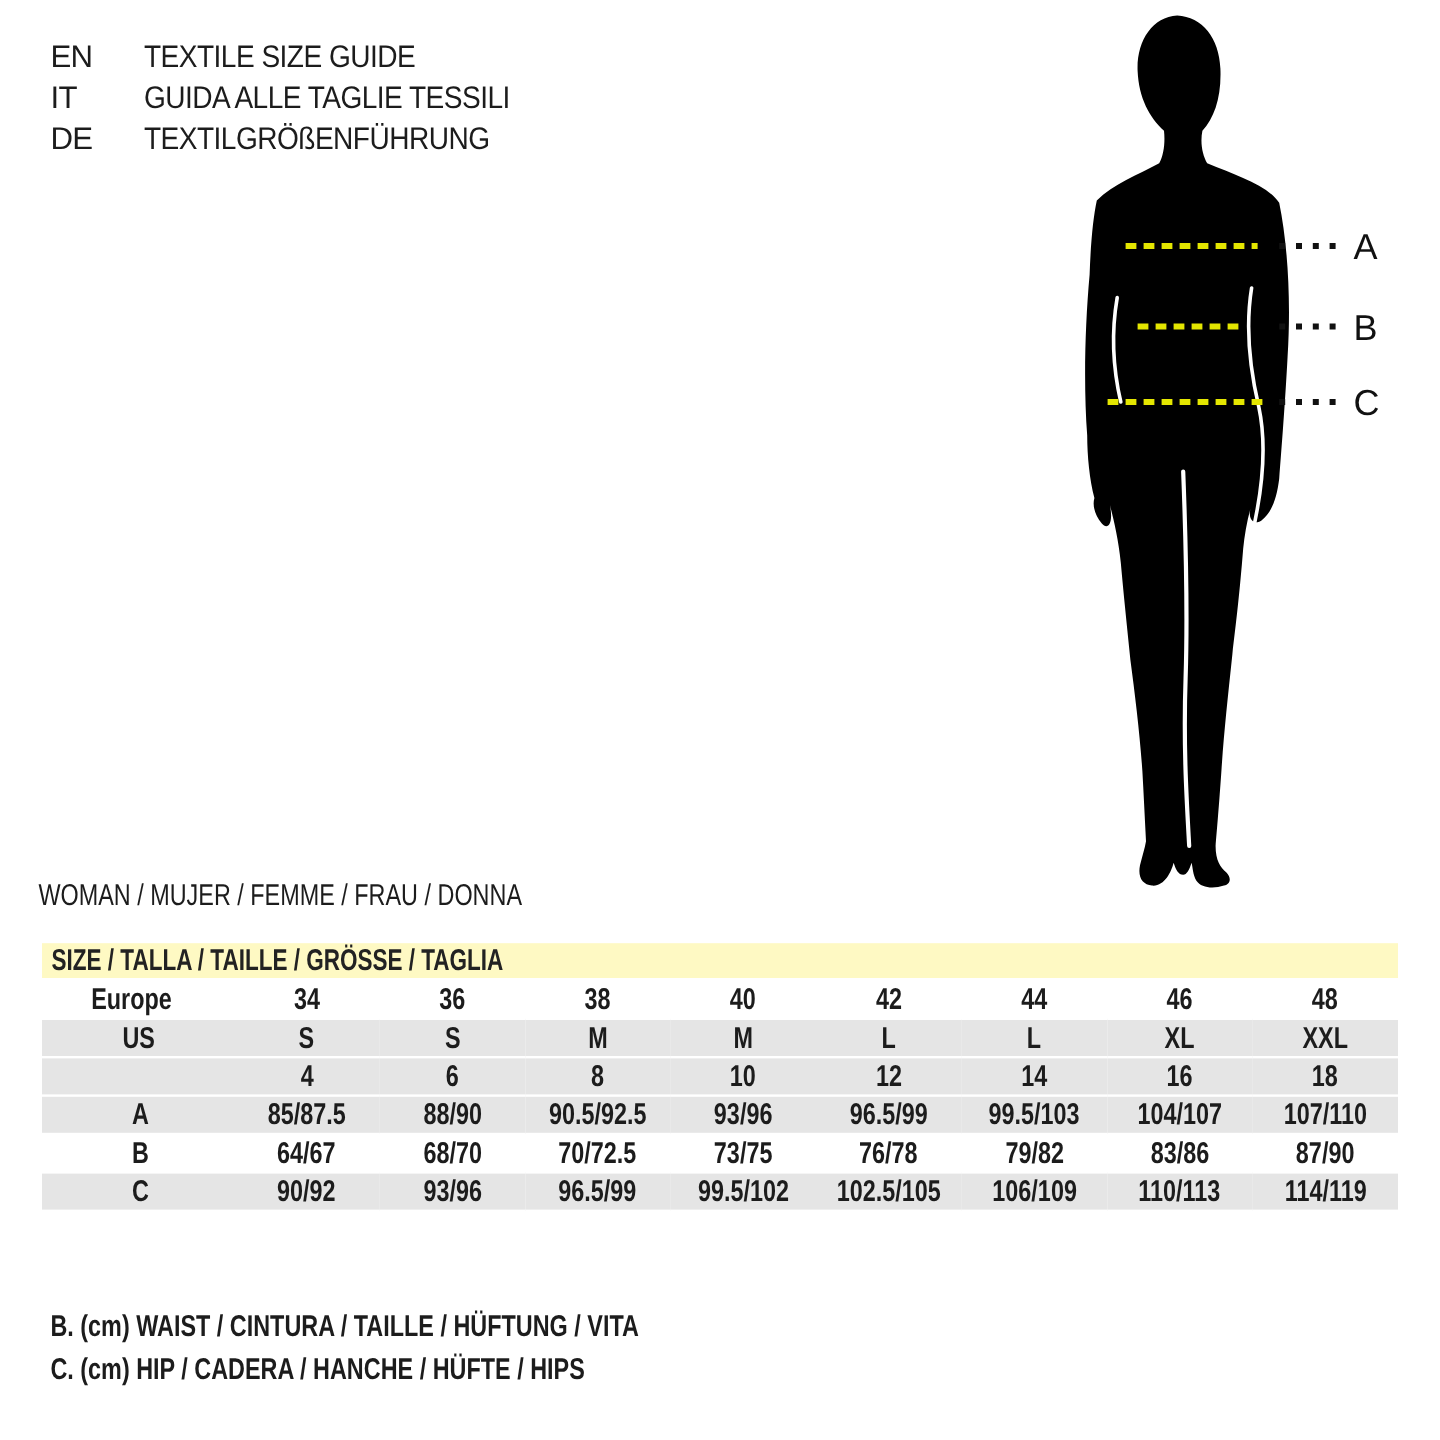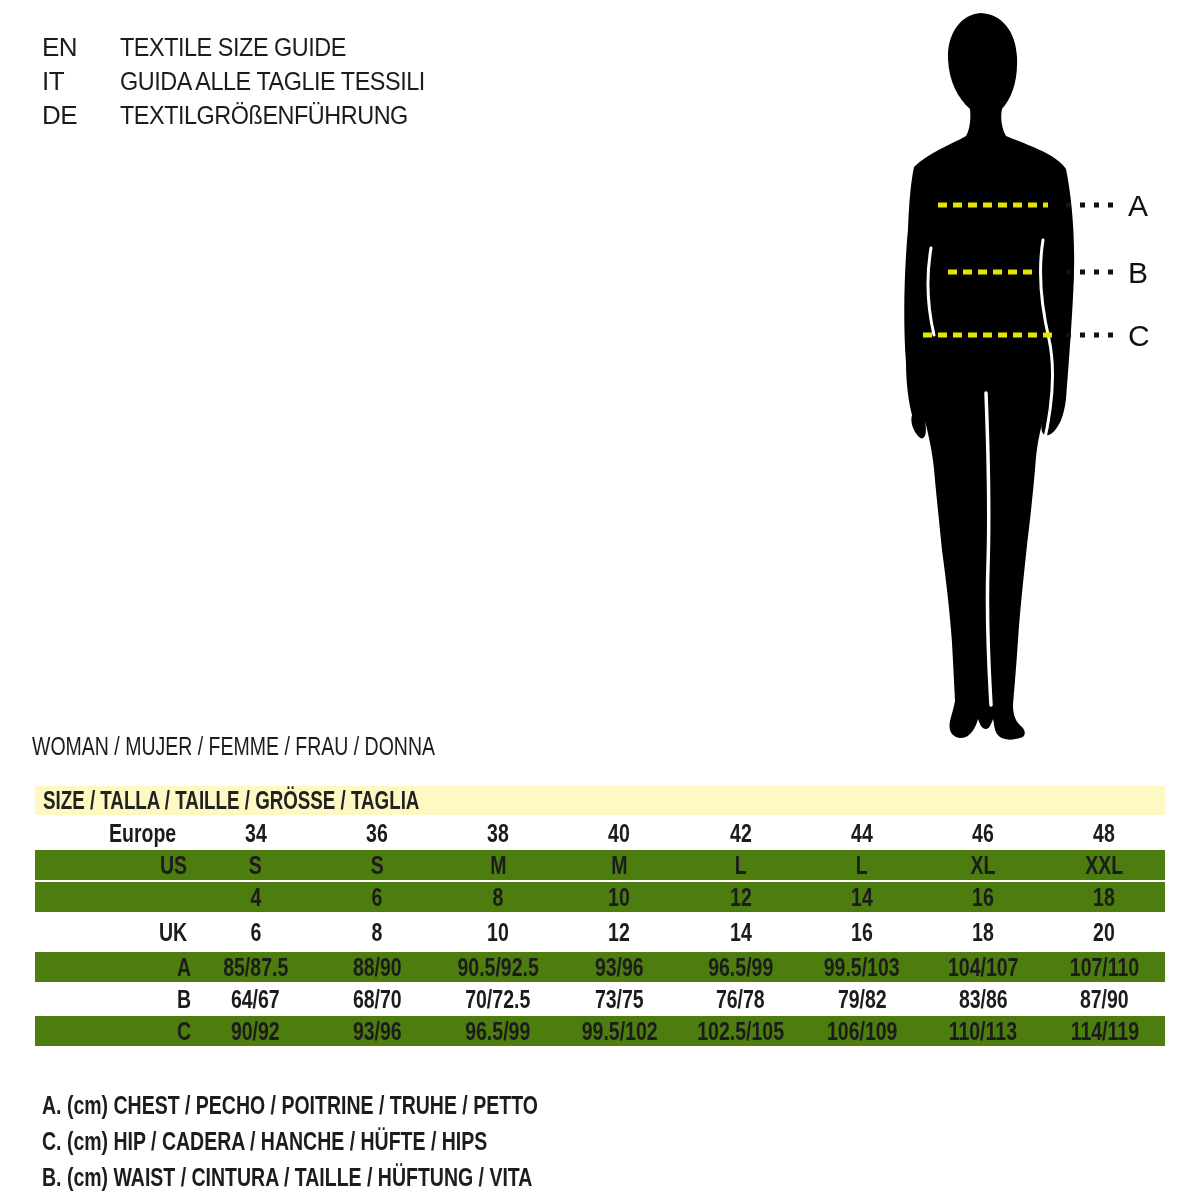--- a/index.html
+++ b/index.html
@@ -24,23 +24,23 @@
   .section-title{position:absolute;left:32px;top:732px;font-size:25px;font-weight:normal;}
 
   
   .table-wrap{position:absolute;left:35px;top:786px;width:1130px;}
   .table-header{background:#fef9c3;height:29px;line-height:29px;padding-left:8px;
     font-size:25px;font-weight:bold;color:#222;}
   .table-header .cx{transform:scaleX(0.75);}
   table.sizes{width:100%;border-collapse:collapse;table-layout:fixed;margin-top:3px;
     font-size:25px;font-weight:bold;}
   table.sizes td{height:30px;padding:0;text-align:center;border-bottom:2px solid #ffffff;vertical-align:middle;}
-  table.sizes td.row-label{text-align:right;padding-left:8px;}
+  table.sizes td.row-label{text-align:center;padding-left:8px;}
   table.sizes col.label-col{width:160px;}
-  tr.gray td{background:#4d7c0f;}
+  tr.gray td{background:#e5e5e5;}
   tr.r-uk td{height:36px;}
 
   
   .legend{position:absolute;left:42px;top:1087px;font-size:25px;font-weight:bold;}
   .legend-line{height:36px;line-height:36px;}
 </style>
 </head>
 <body>
 
 <div class="lang-list">
@@ -161,31 +161,20 @@
         <td class="row-label"><span class="cx"></span></td>
         <td><span class="cx-c">4</span></td>
         <td><span class="cx-c">6</span></td>
         <td><span class="cx-c">8</span></td>
         <td><span class="cx-c">10</span></td>
         <td><span class="cx-c">12</span></td>
         <td><span class="cx-c">14</span></td>
         <td><span class="cx-c">16</span></td>
         <td><span class="cx-c">18</span></td>
       </tr>
-      <tr class="r-uk">
-        <td class="row-label"><span class="cx">UK</span></td>
-        <td><span class="cx-c">6</span></td>
-        <td><span class="cx-c">8</span></td>
-        <td><span class="cx-c">10</span></td>
-        <td><span class="cx-c">12</span></td>
-        <td><span class="cx-c">14</span></td>
-        <td><span class="cx-c">16</span></td>
-        <td><span class="cx-c">18</span></td>
-        <td><span class="cx-c">20</span></td>
-      </tr>
       <tr class="gray">
         <td class="row-label"><span class="cx">A</span></td>
         <td><span class="cx-c">85/87.5</span></td>
         <td><span class="cx-c">88/90</span></td>
         <td><span class="cx-c">90.5/92.5</span></td>
         <td><span class="cx-c">93/96</span></td>
         <td><span class="cx-c">96.5/99</span></td>
         <td><span class="cx-c">99.5/103</span></td>
         <td><span class="cx-c">104/107</span></td>
         <td><span class="cx-c">107/110</span></td>
@@ -211,21 +200,18 @@
         <td><span class="cx-c">106/109</span></td>
         <td><span class="cx-c">110/113</span></td>
         <td><span class="cx-c">114/119</span></td>
       </tr>
     </tbody>
   </table>
 </div>
 
 <div class="legend">
   <div class="legend-line">
-    <span class="cx">A. (cm) CHEST / PECHO / POITRINE / TRUHE / PETTO</span>
+    <span class="cx">B. (cm) WAIST / CINTURA / TAILLE / HÜFTUNG / VITA</span>
   </div>
   <div class="legend-line">
     <span class="cx">C. (cm) HIP / CADERA / HANCHE / HÜFTE / HIPS</span>
   </div>
-  <div class="legend-line">
-    <span class="cx">B. (cm) WAIST / CINTURA / TAILLE / HÜFTUNG / VITA</span>
-  </div>
 </div>
 
 </body></html>

